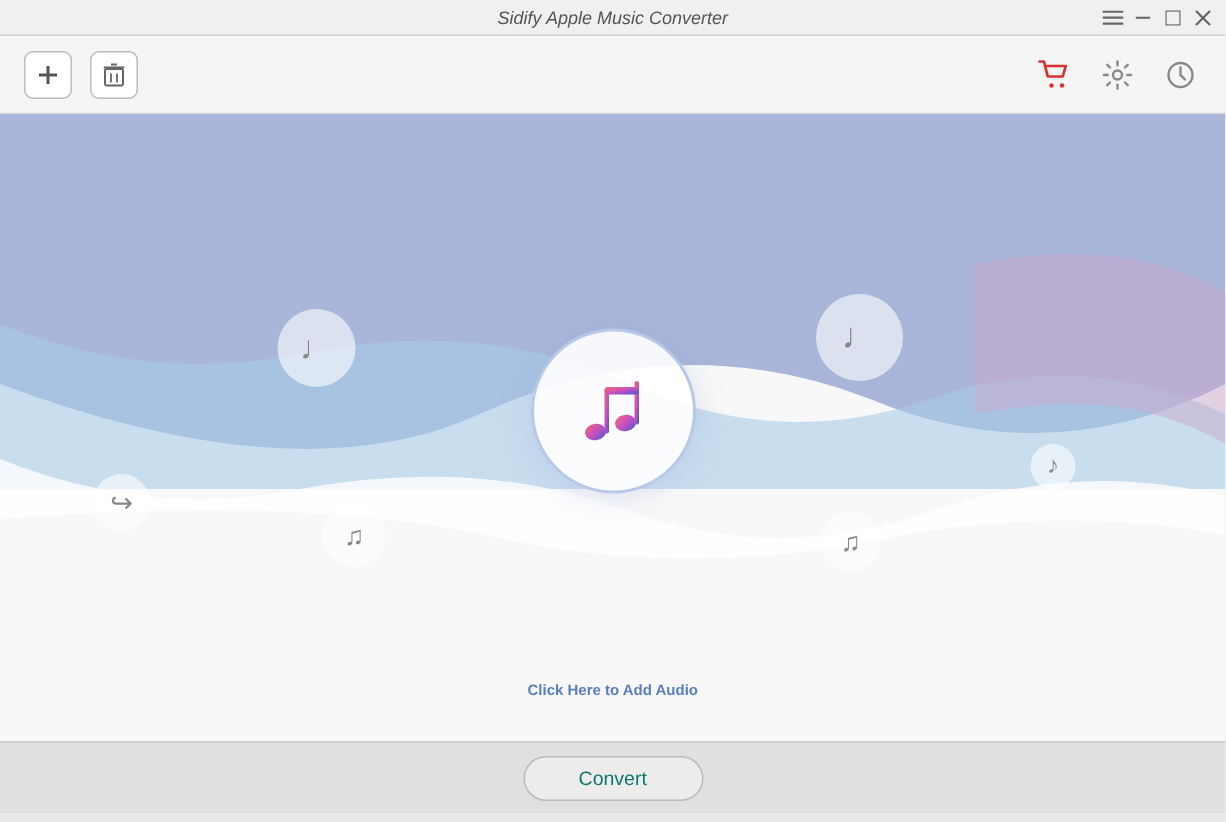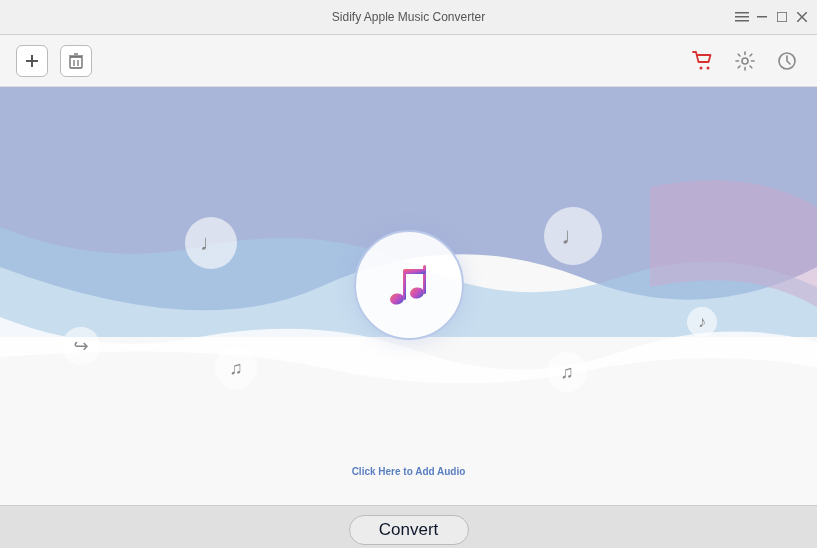--- a/index.html
+++ b/index.html
@@ -7,27 +7,28 @@
       width: 817px;
       height: 548px;
       font-family: 'Segoe UI', Arial, sans-serif;
       background: #e8e8e8;
       overflow: hidden;
       user-select: none;
     }
 
     
     .title-bar {
-      height: 35px;
+      height: 24px;
       background: #f0f0f0;
       display: flex;
       align-items: center;
       justify-content: center;
       border-bottom: 1px solid #d0d0d0;
       padding: 0 8px;
+      font-style: italic;
     }
     .title-bar-title {
       position: absolute;
       left: 50%;
       transform: translateX(-50%);
       font-size: 12px;
       color: #555;
     }
     .window-controls {
       display: flex;
@@ -158,22 +159,22 @@
       display: flex;
       align-items: center;
       justify-content: center;
     }
     .convert-btn {
       width: 120px;
       height: 30px;
       border: 1px solid #bbb;
       border-radius: 15px;
       background: #ececec;
-      color: #0f172a;
-      font-size: 17px;
+      color: #0f766e;
+      font-size: 13px;
       cursor: pointer;
       display: flex;
       align-items: center;
       justify-content: center;
     }
   </style>
 </head>
 <body>
 
 <div class="title-bar">

